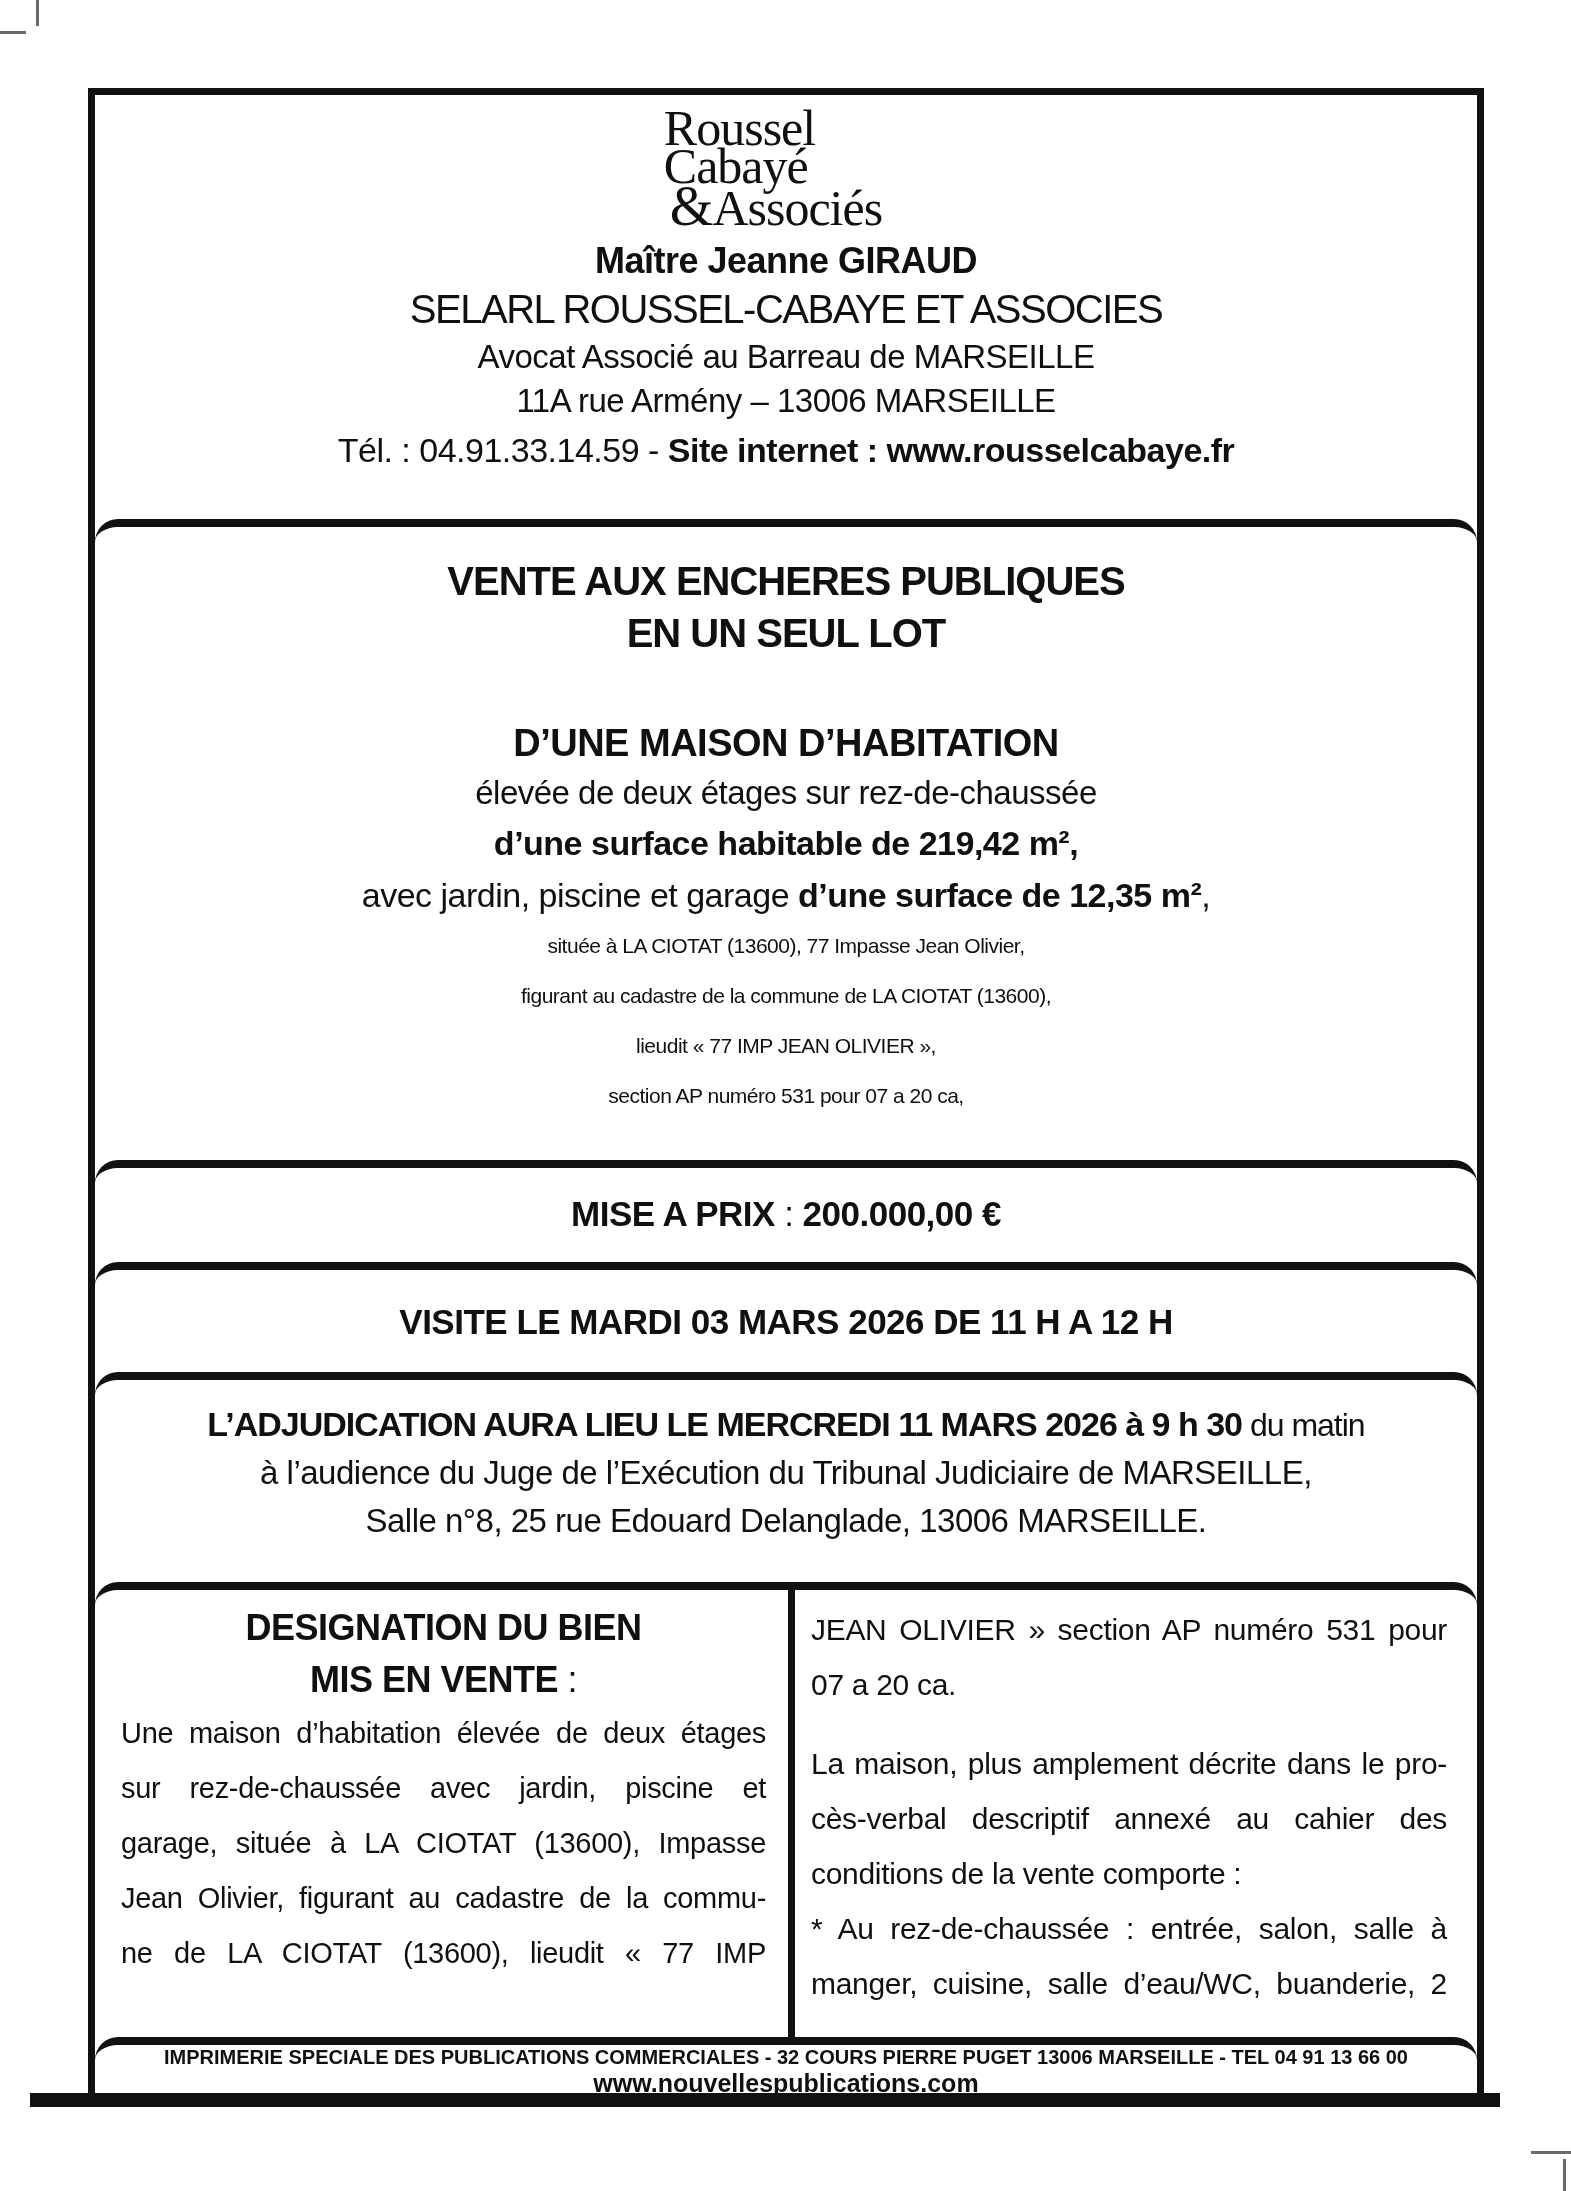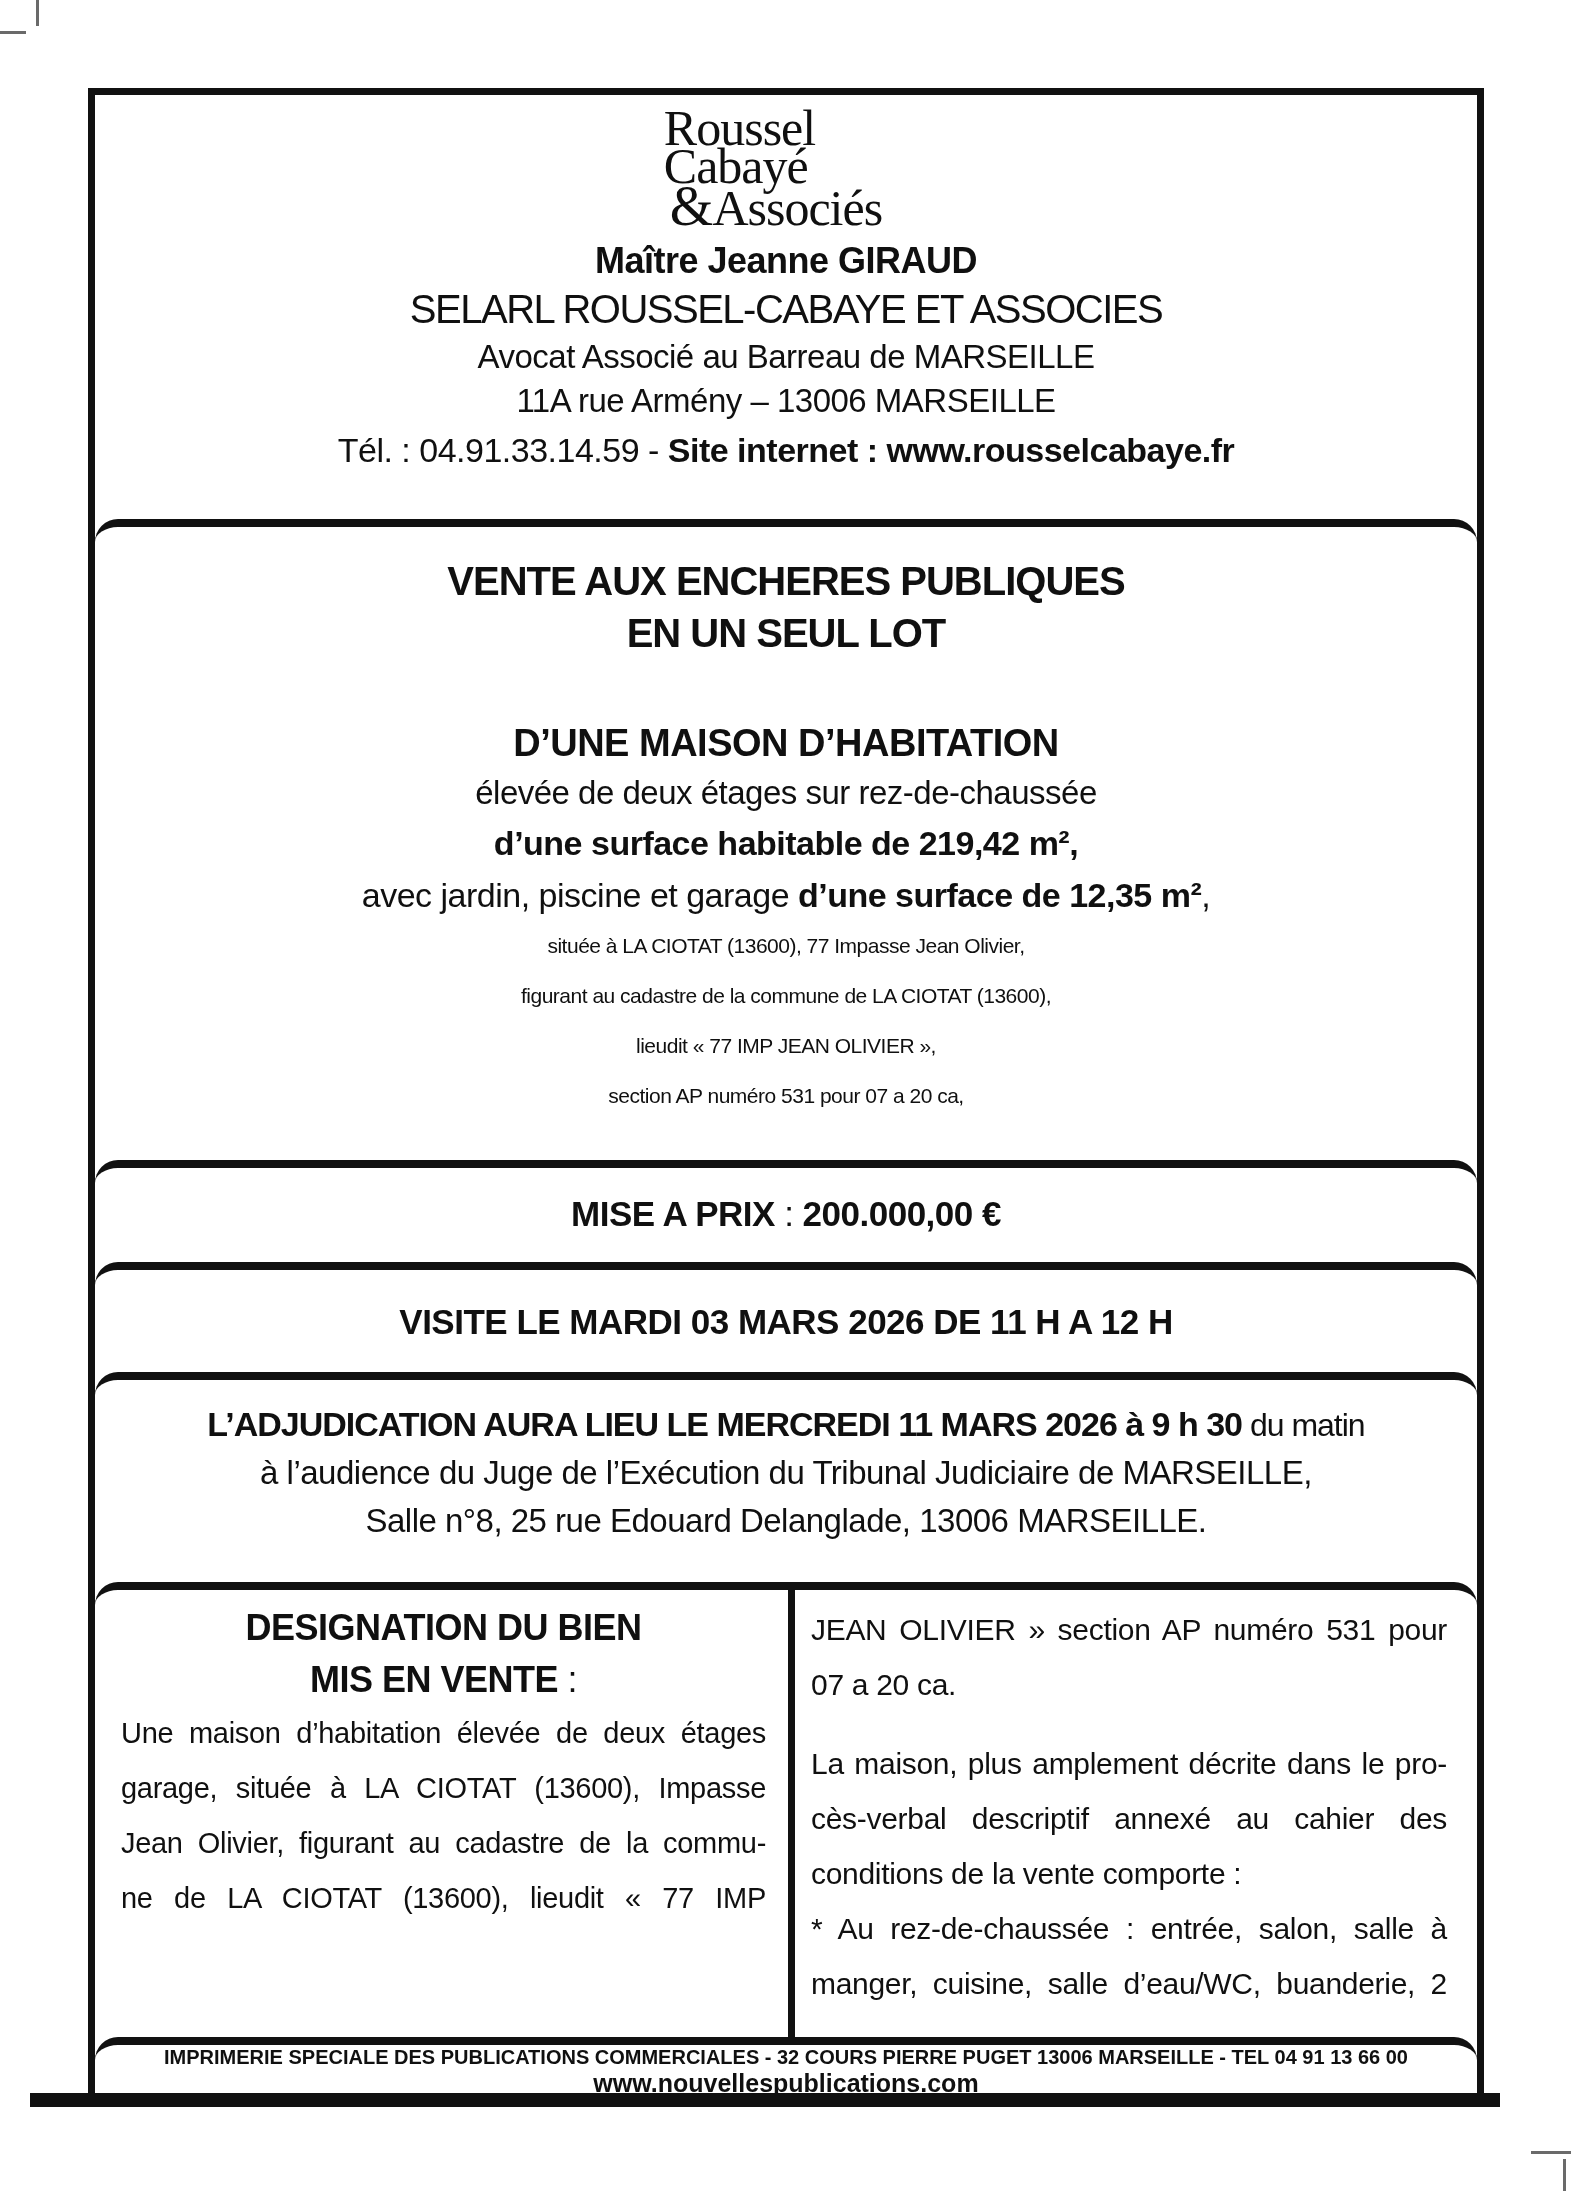--- a/index.html
+++ b/index.html
@@ -127,20 +127,21 @@
       <div class="adj2">à l’audience du Juge de l’Exécution du Tribunal Judiciaire de MARSEILLE,</div>
       <div class="adj2">Salle n°8, 25 rue Edouard Delanglade, 13006 MARSEILLE.</div>
     </div>
 
     <div class="sec sec-cols">
       <div class="cols">
         <div class="col-left">
           <div class="des-head">DESIGNATION DU BIEN</div>
           <div class="des-head"><span>MIS EN VENTE</span><span class="n"> :</span></div>
           <div class="body-l jl">Une maison d’habitation élevée de deux étages</div>
+          <div class="body-l jl">sur rez-de-chaussée avec jardin, piscine et</div>
           <div class="body-l jl">garage, située à LA CIOTAT (13600), Impasse</div>
           <div class="body-l jl">Jean Olivier, figurant au cadastre de la commu-</div>
           <div class="body-l jl">ne de LA CIOTAT (13600), lieudit « 77 IMP</div>
         </div>
         <div class="col-div"></div>
         <div class="col-right">
           <div class="body-r jl">JEAN OLIVIER » section AP numéro 531 pour</div>
           <div class="body-r ll">07 a 20 ca.</div>
           <div class="pgap"></div>
           <div class="body-r jl">La maison, plus amplement décrite dans le pro-</div>

